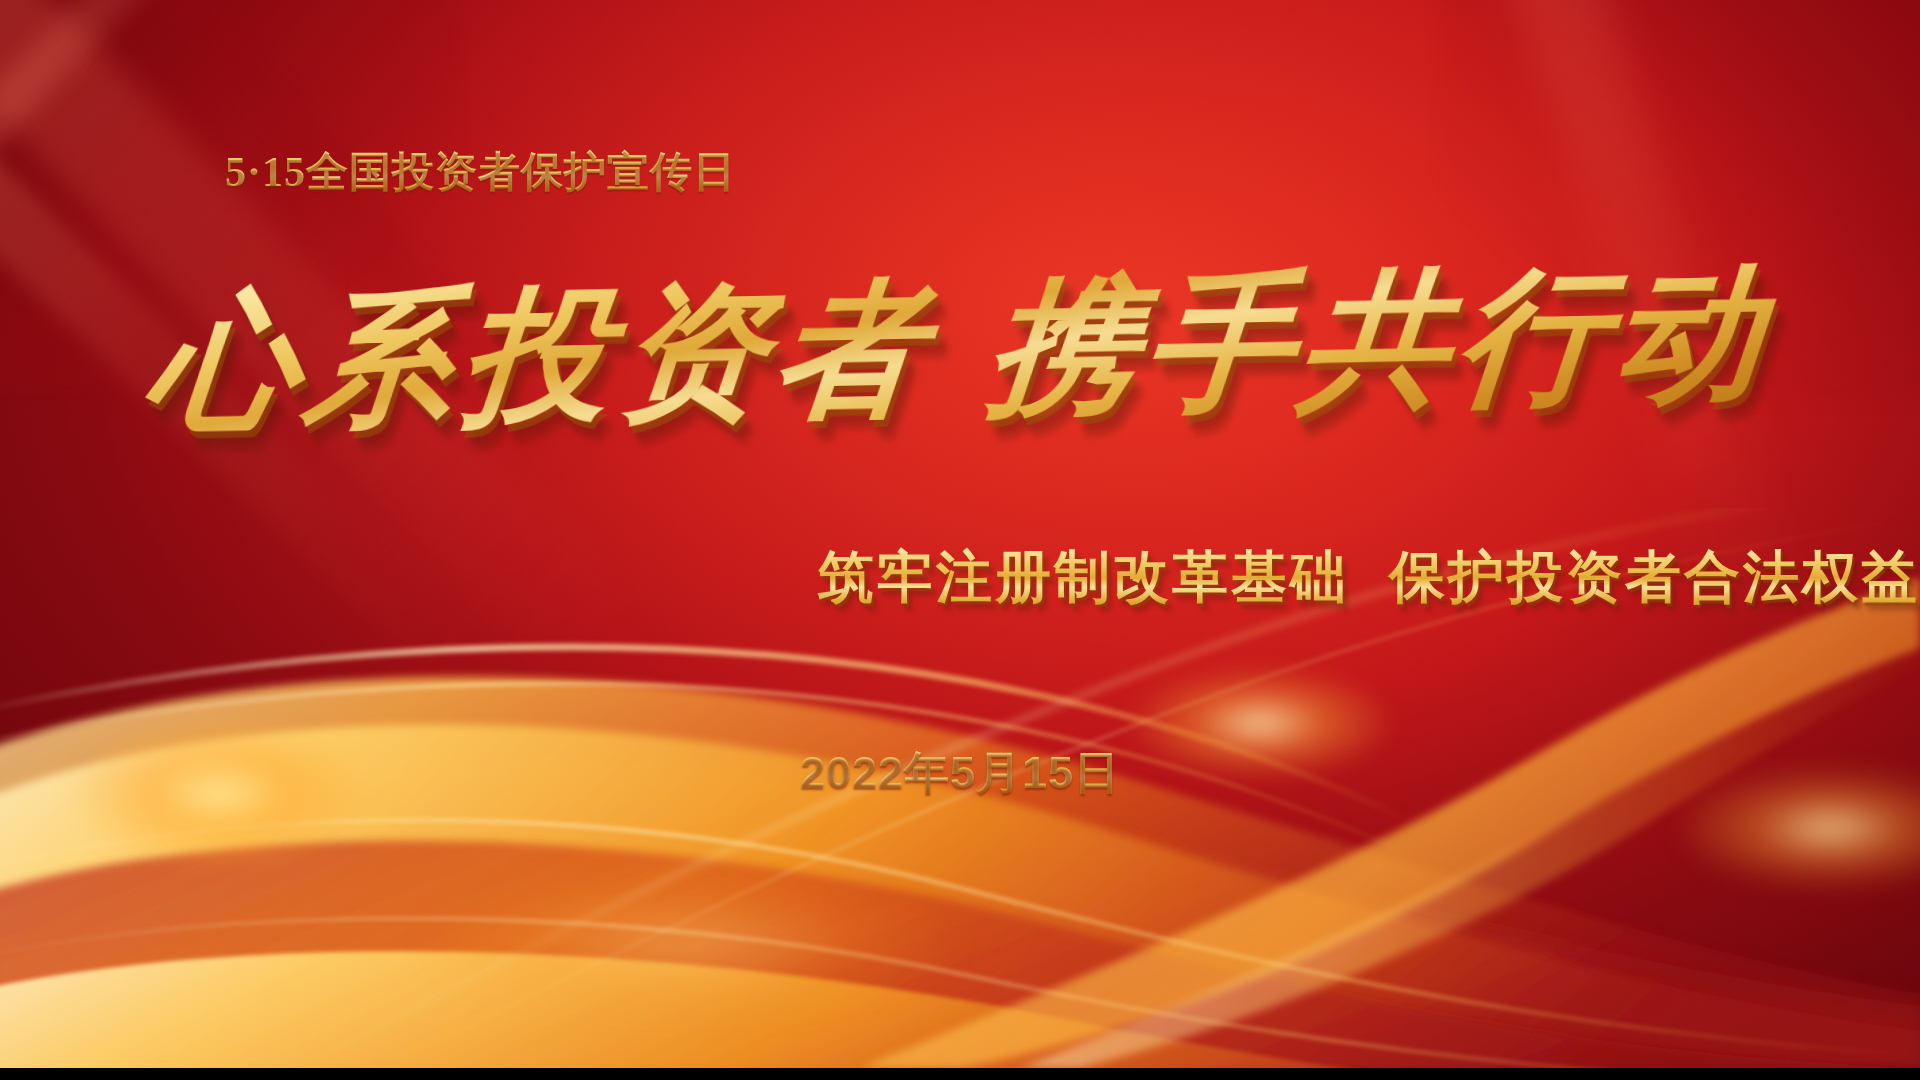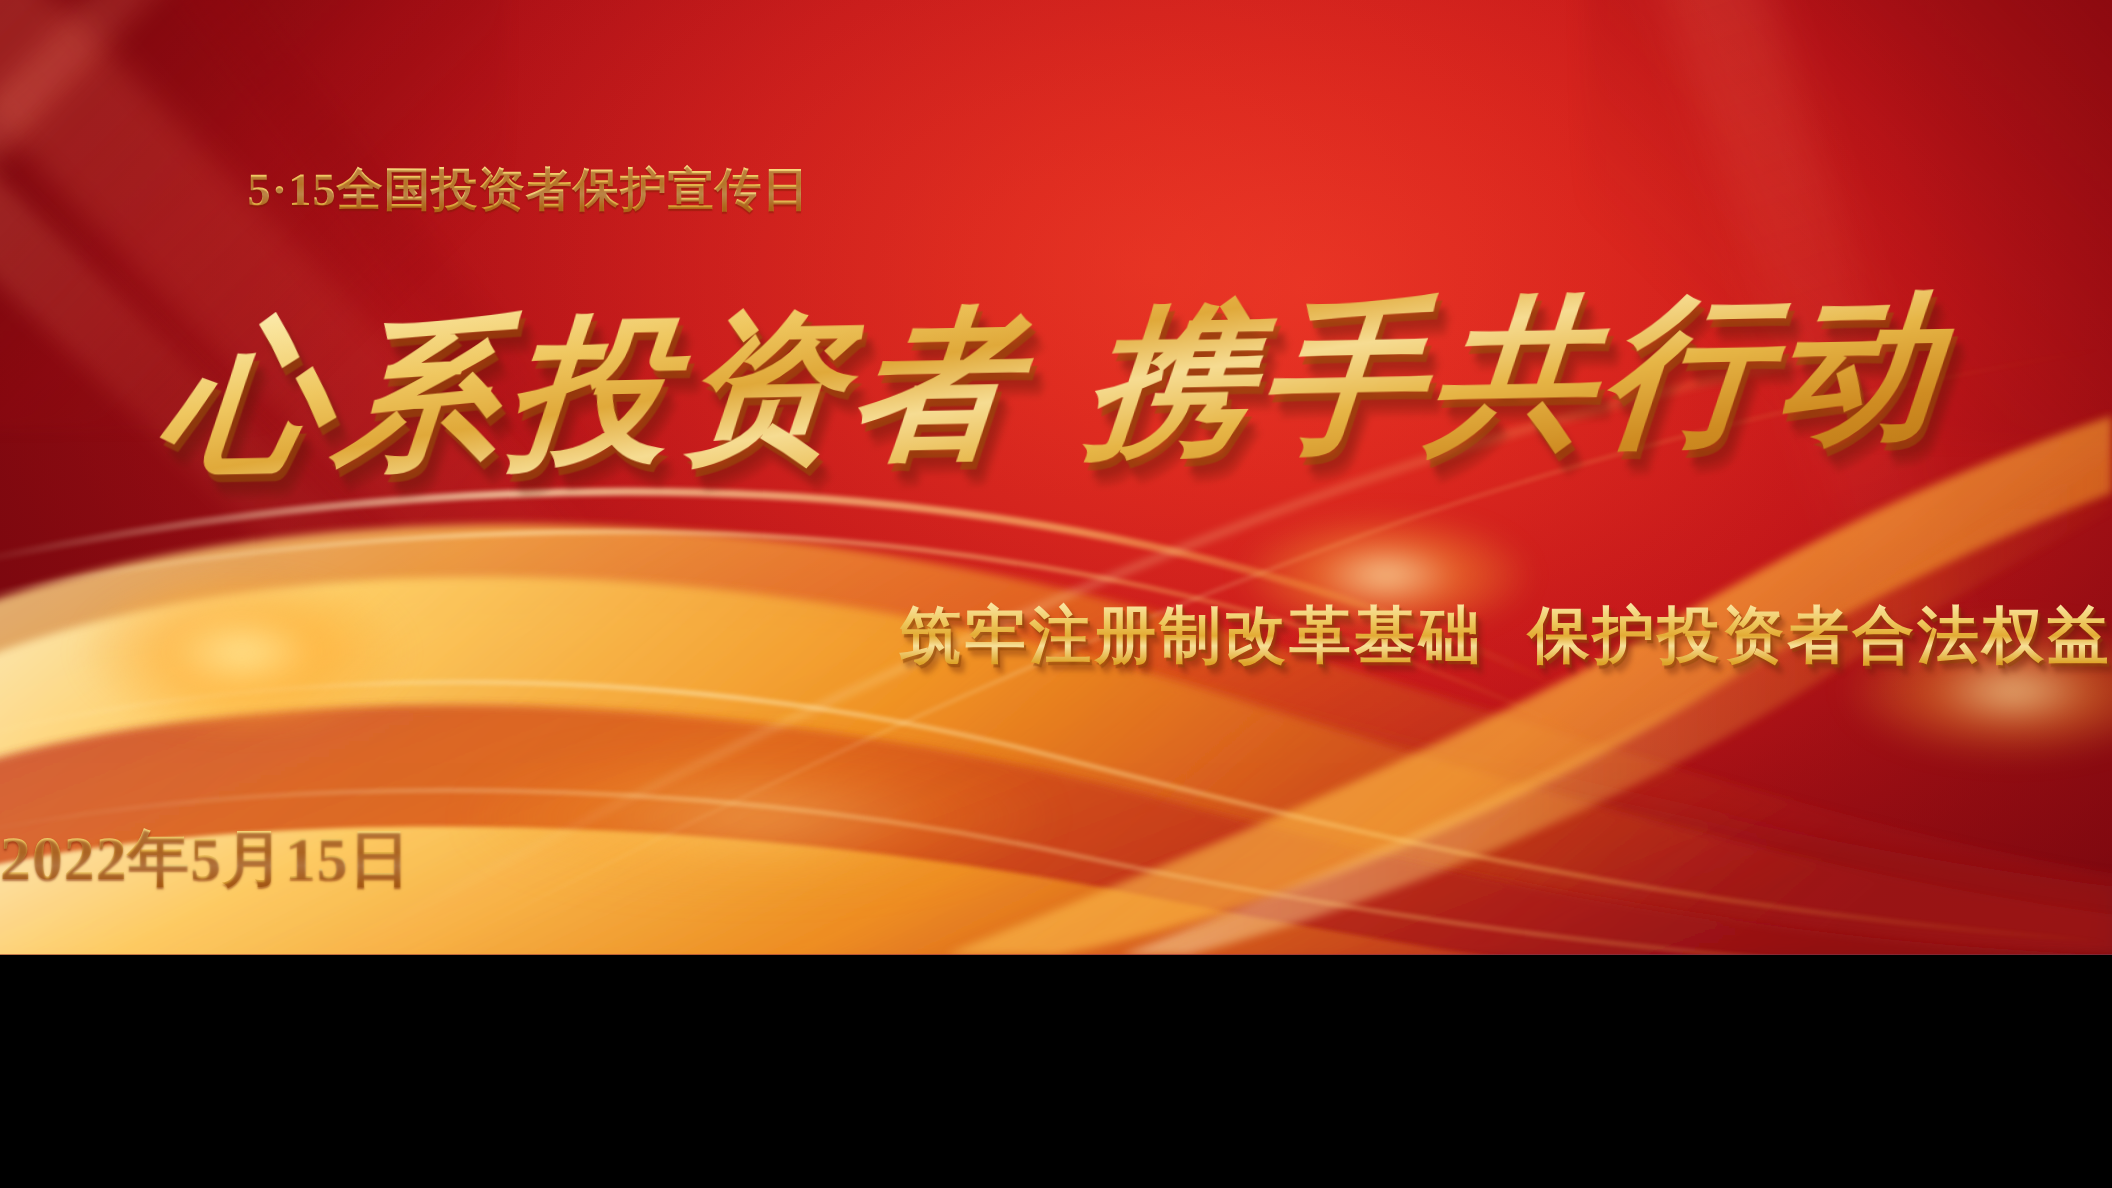--- a/index.html
+++ b/index.html
@@ -3,24 +3,24 @@
 <meta charset="utf-8">
 <style>
   html, body {
     margin: 0;
     padding: 0;
     background: #000;
   }
   #poster {
     position: relative;
     width: 1920px;
-    height: 868px;
+    height: 1068px;
     overflow: hidden;
     font-family: "Liberation Serif", "DejaVu Serif", serif;
-    background: #c4b5fd;
+    background: #701a75;
   }
 
   
   .bg-base {
     position: absolute;
     inset: 0;
     background:
       radial-gradient(ellipse 1250px 820px at 62% 30%, #e02a22 0%, #d4201c 22%, #c2171a 45%, #a81016 70%, #8d0a12 100%);
   }
   .bg-vignette {
@@ -188,26 +188,26 @@
     -webkit-text-fill-color: transparent;
     filter: drop-shadow(2px 3px 0 rgba(140,70,8,0.55))
             drop-shadow(4px 6px 2px rgba(95,25,5,0.35));
   }
   .slogan .gap { display: inline-block; width: 40px; }
 
   .date {
     position: absolute;
     left: 0; right: 0;
     top: 743px;
-    text-align: left;
-    font-size: 56px;
+    text-align: center;
+    font-size: 45px;
     font-weight: 700;
     letter-spacing: 1px;
     white-space: nowrap;
-    font-family: Liberation Serif, serif;
+    font-family: Liberation Sans, sans-serif;
     text-shadow: 0 2px 2px rgba(120,30,0,0.55);
   }
 </style>
 </head>
 <body>
 
 <div id="poster">
 
   <div class="bg-base"></div>
   <div class="bg-vignette"></div>

